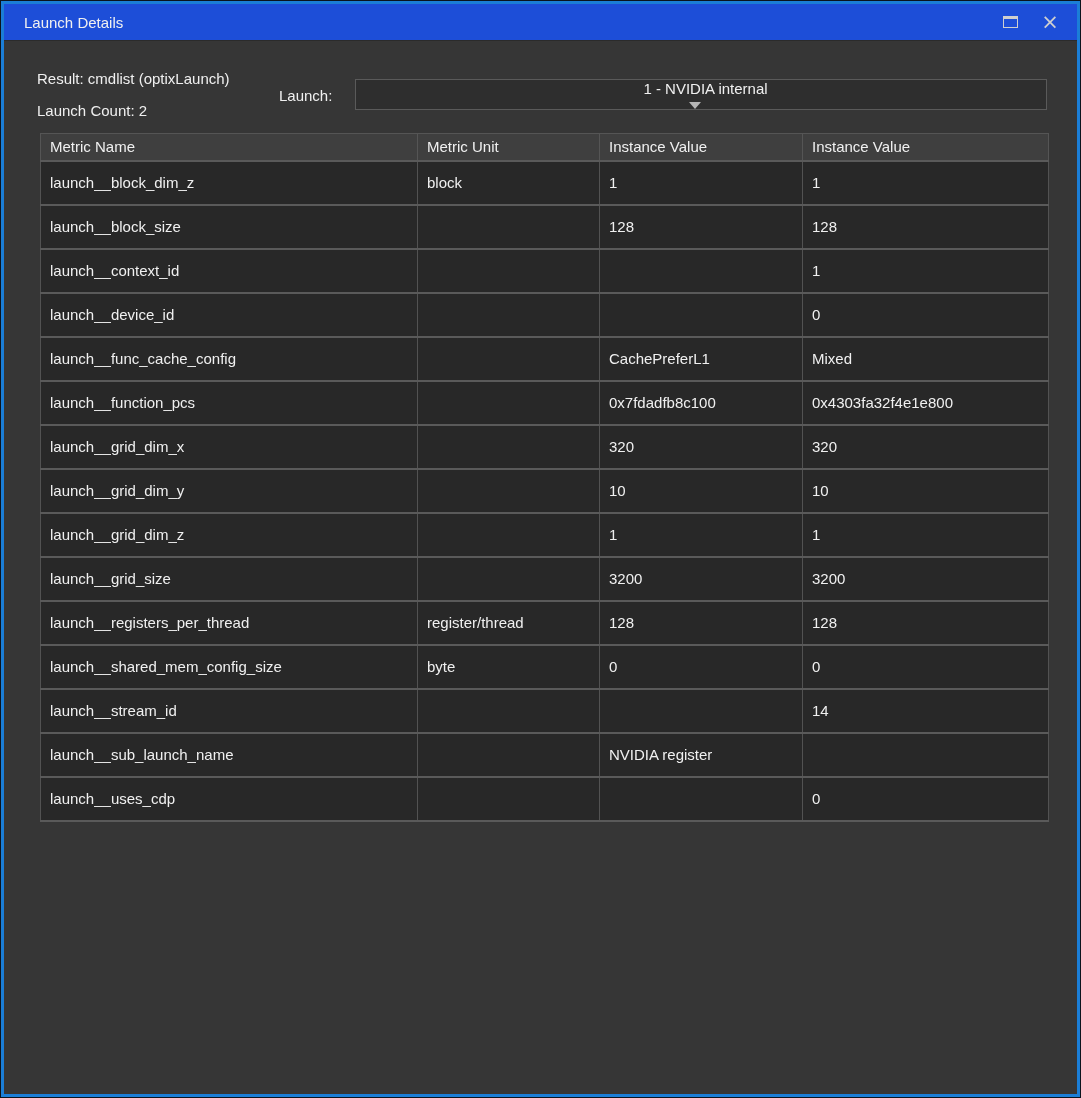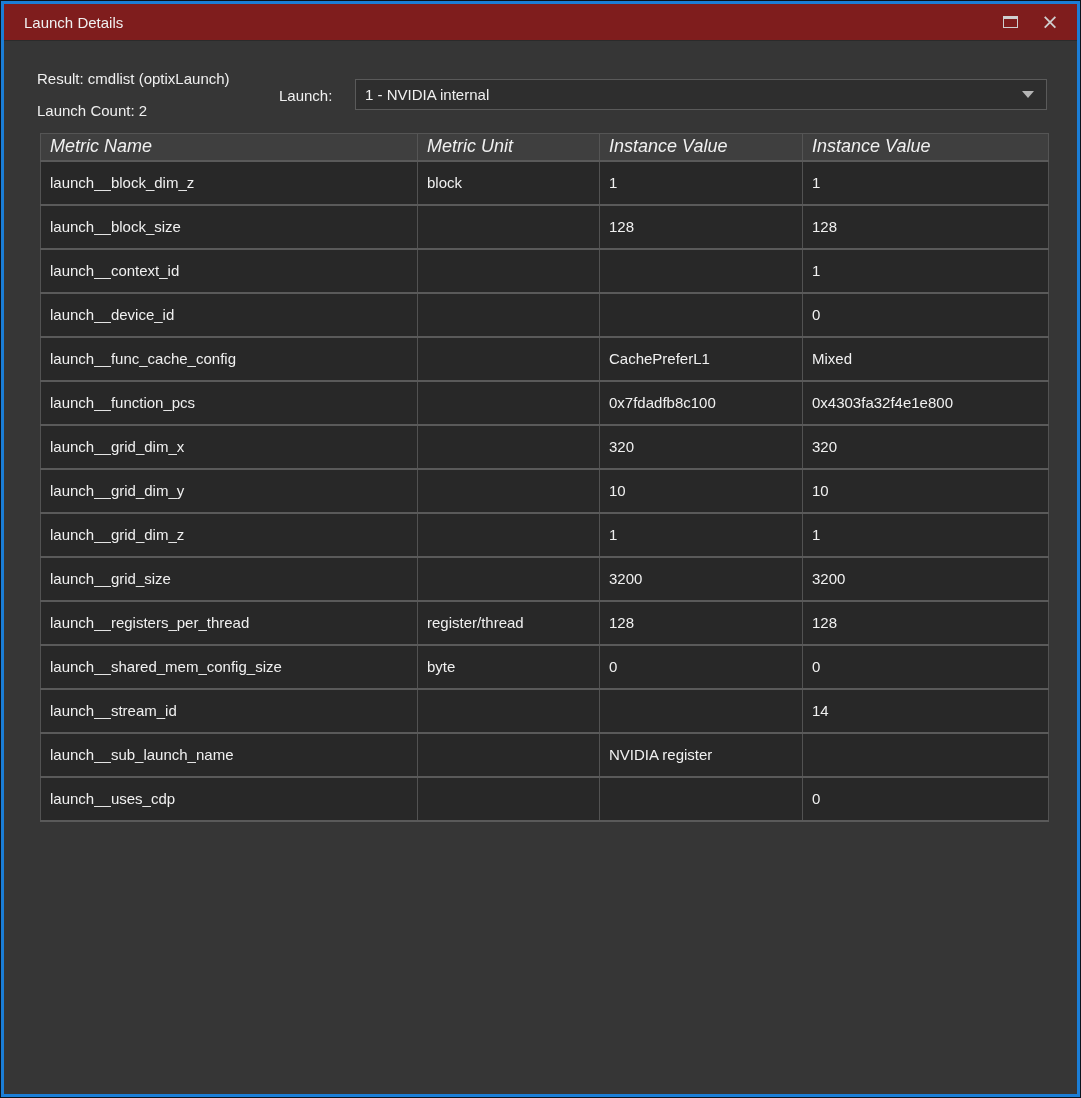--- a/index.html
+++ b/index.html
@@ -13,21 +13,21 @@
     position: absolute;
     inset: 1px;
     border: 3px solid #1b7ed7;
     background: #363636;
   }
   
   .titlebar {
     position: absolute;
     left: 0; right: 0; top: 0;
     height: 37px;
-    background: #7f1d1d;
+    background: #1d4ed8;
     border-bottom: 1px solid #2b2b2b;
     display: flex;
     align-items: center;
   }
   .titlebar-title {
     padding-left: 20px;
     font-size: 15px;
     color: #f0f0f0;
   }
   .titlebar-buttons {
@@ -78,20 +78,21 @@
   }
   .launch-select {
     position: absolute;
     left: 351px; top: 75px;
     width: 692px; height: 31px;
     background: #2e2e2e;
     border: 1px solid #5a5a5a;
     display: flex;
     align-items: center;
     cursor: pointer;
+    flex-direction: column;
   }
   .launch-select-value {
     padding-left: 9px;
     font-size: 15px;
     color: #f0f0f0;
     flex: 1;
     white-space: nowrap;
     overflow: hidden;
   }
   .chevron-down {
@@ -109,30 +110,29 @@
   }
   table.metrics {
     width: 100%;
     border-collapse: collapse;
     table-layout: fixed;
   }
   table.metrics th {
     background: #3f3f3f;
     color: #f0f0f0;
     font-weight: normal;
-    font-size: 18px;
+    font-size: 15px;
     text-align: left;
     height: 27px;
     padding: 0 0 0 9px;
     border: 1px solid #555555;
     border-bottom: 2px solid #5a5a5a;
     white-space: nowrap;
     overflow: hidden;
     cursor: default;
-    font-style: italic;
   }
   table.metrics td {
     background: #282828;
     color: #f0f0f0;
     font-size: 15px;
     height: 44px;
     padding: 0 0 0 9px;
     border: 1px solid #525252;
     border-bottom: 2px solid #5a5a5a;
     white-space: nowrap;

